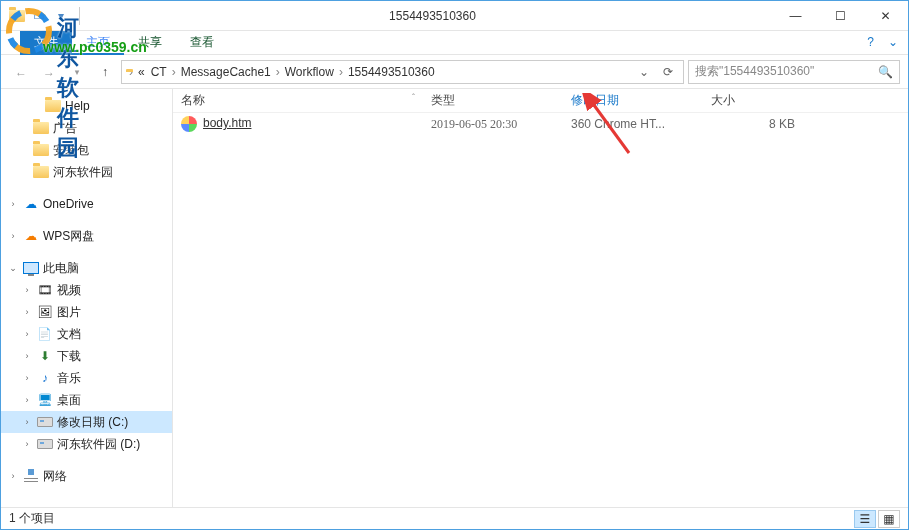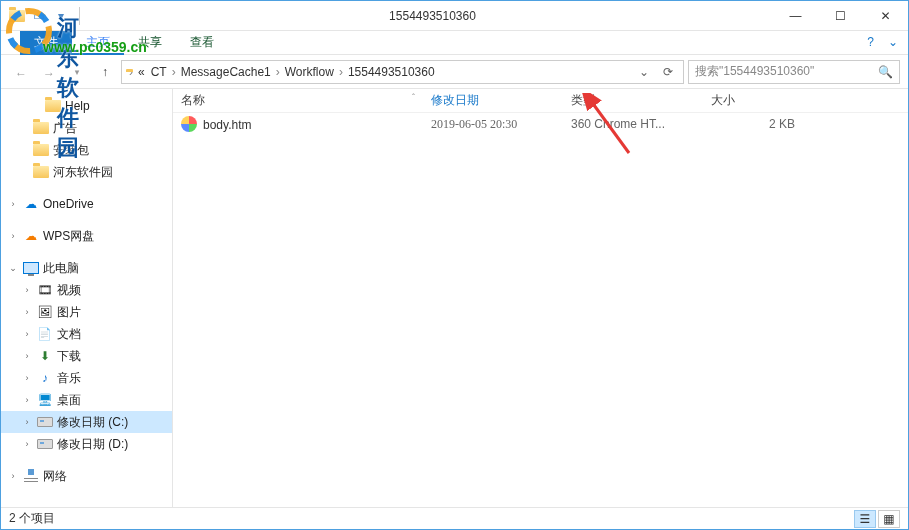--- a/index.html
+++ b/index.html
@@ -37,21 +37,21 @@
 .folder-ico::before { content: ""; position: absolute; top: -3px; left: 0; width: 7px; height: 3px; background: #f7c65b; border-radius: 1px 1px 0 0; }
 .file-list { flex: 1; position: relative; }
 .cols { display: flex; height: 24px; align-items: center; border-bottom: 1px solid #f0f0f0; color: #444; }
 .col { padding: 0 8px; cursor: pointer; display: flex; gap: 4px; }
 .col.name { width: 250px; }
 .col.date { width: 140px; color: #1979ca; }
 .col.type { width: 140px; }
 .col.size { width: 100px; text-align: right; }
 .row { display: flex; height: 22px; align-items: center; color: #333; }
 .row .cell { padding: 0 8px; }
-.row .name { width: 250px; display: flex; align-items: flex-end; gap: 6px; }
+.row .name { width: 250px; display: flex; align-items: flex-start; gap: 6px; text-decoration: underline; }
 .row .date { width: 140px; color: #666; font-family: Liberation Serif, serif; }
 .row .type { width: 140px; color: #666; }
 .row .size { width: 100px; text-align: right; color: #666; }
 .htm-ico { width: 16px; height: 16px; border-radius: 50%; background: conic-gradient(#ff5b5b 0 90deg,#5bd85b 90deg 180deg,#5b8bff 180deg 270deg,#ffd25b 270deg 360deg); }
 .arrow-ann { position: absolute; left: 406px; top: 4px; pointer-events: none; }
 .status { height: 22px; border-top: 1px solid #e5e5e5; display: flex; align-items: center; padding: 0 8px; color: #333; }
 .status .views { margin-left: auto; display: flex; gap: 2px; }
 .view-btn { width: 22px; height: 18px; border: 1px solid #ccc; display: flex; align-items: center; justify-content: center; cursor: pointer; }
 .view-btn.active { background: #cce8ff; border-color: #99c9ef; }
 .watermark { position: absolute; left: 0; top: 4px; pointer-events: none; opacity: 0.95; }
@@ -203,65 +203,65 @@
         <span class="ticon">
           <span class="disk-ico"></span>
         </span>
         <span class="tlabel">修改日期 (C:)</span>
       </div>
     <div class="tree-item" style="padding-left:20px">
         <span class="chev">›</span>
         <span class="ticon">
           <span class="disk-ico"></span>
         </span>
-        <span class="tlabel">修改日期 (D:)</span>
+        <span class="tlabel">河东软件园 (D:)</span>
       </div>
     <div style="height:10px"></div>
     <div class="tree-item" style="padding-left:6px">
         <span class="chev">›</span>
         <span class="ticon">
           <span class="net-ico"></span>
         </span>
         <span class="tlabel">网络</span>
       </div>
   </div>
 
   <div class="file-list">
     <div class="cols">
       <div class="col name">
           <span>名称</span>
           <span style="margin-left:auto;color:#999;font-size:9px">ˆ</span>
         </div>
+      <div class="col type">类型</div>
       <div class="col date">修改日期</div>
-      <div class="col type">类型</div>
       <div class="col size">大小</div>
     </div>
     <div class="row">
       <div class="cell name">
           <span class="htm-ico"></span>
           <span>body.htm</span>
         </div>
       <div class="cell date">2019-06-05 20:30</div>
       <div class="cell type">360 Chrome HT...</div>
-      <div class="cell size">2 KB</div>
+      <div class="cell size">8 KB</div>
     </div>
 
     <svg class="arrow-ann" width="60" height="70">
       <defs>
           <marker id="ah" markerWidth="10" markerHeight="10" refX="2" refY="3" orient="auto">
             <path d="M0,0 L0,6 L8,3 z" fill="#e53935"></path>
           </marker>
         </defs>
       <line x1="50" y1="60" x2="12" y2="8" stroke="#e53935" stroke-width="3" marker-end="url(#ah)"></line>
     </svg>
   </div>
 </div>
 
 <div class="status">
-  <span>2 个项目</span>
+  <span>1 个项目</span>
   <div class="views">
     <div class="view-btn active">☰</div>
     <div class="view-btn">▦</div>
   </div>
 </div>
 
 <div class="watermark">
   <svg width="56" height="52" style="position:absolute;left:0;top:0">
     <circle cx="28" cy="26" r="20" fill="none" stroke="#f5a623" stroke-width="6" stroke-dasharray="20 10"></circle>
     <circle cx="28" cy="26" r="20" fill="none" stroke="#1e88e5" stroke-width="6" stroke-dasharray="10 20" stroke-dashoffset="15"></circle>

